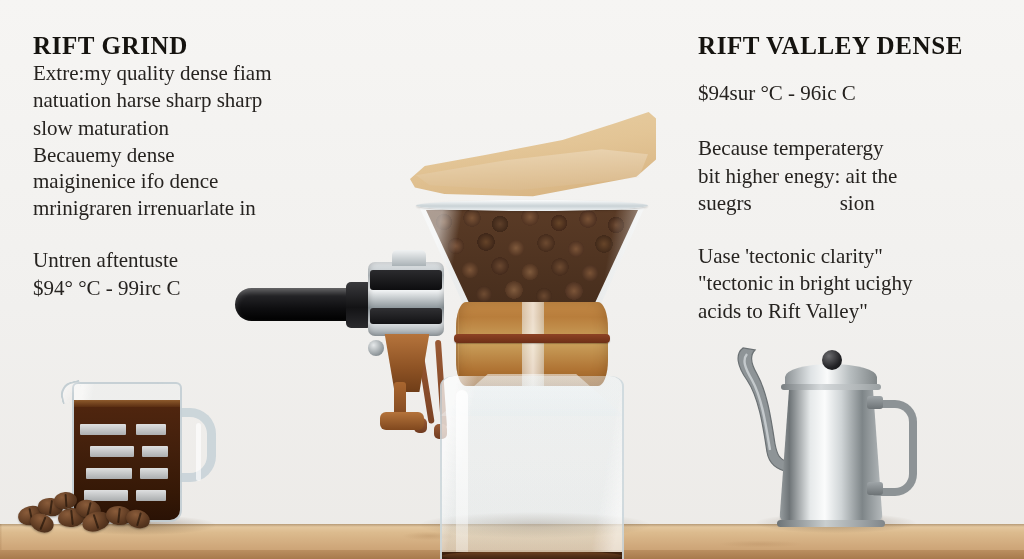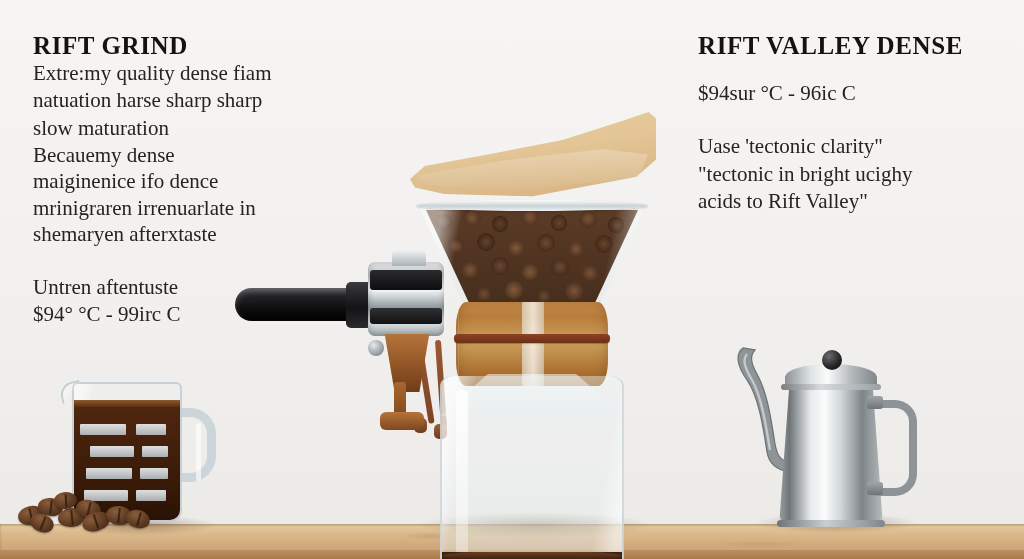--- a/index.html
+++ b/index.html
@@ -380,36 +380,40 @@
     <div class="para" style="">
       <div>Extre:my quality dense fiam</div>
       <div>natuation harse sharp sharp</div>
       <div>slow maturation</div>
     </div>
 
     <div class="para tight" style="">
       <div>Becauemy dense</div>
       <div>maiginenice ifo dence</div>
       <div>mrinigraren irrenuarlate in</div>
-      <div>shemaryen afterxtaste</div>
     </div>
 
     <div class="para" style="margin-top:26px;">
       <div>Untren aftentuste</div>
       <div>$94° °C - 99irc C</div>
     </div>
   </div>
 
   <div class="col col-right">
     <div class="heading" style="margin-top:32px;">RIFT VALLEY DENSE</div>
 
     <div class="para" style="margin-top:20px;">
       <div>$94sur °C - 96ic C</div>
     </div>
 
+    <div class="para" style="margin-top:28px;">
+      <div>Because temperatergy</div>
+      <div>bit higher enegy: ait the</div>
+      <div id="rb2l3"><span>suegrs</span><span class="gapfill"></span><span>sion</span></div>
+    </div>
 
     <div class="para" style="margin-top:26px;">
       <div>Uase 'tectonic clarity"</div>
       <div>"tectonic in bright ucighy</div>
       <div>acids to Rift Valley"</div>
     </div>
   </div>
 
   <div class="shadow" style="left:420px; top:512px; width:230px; height:26px;"></div>
 

